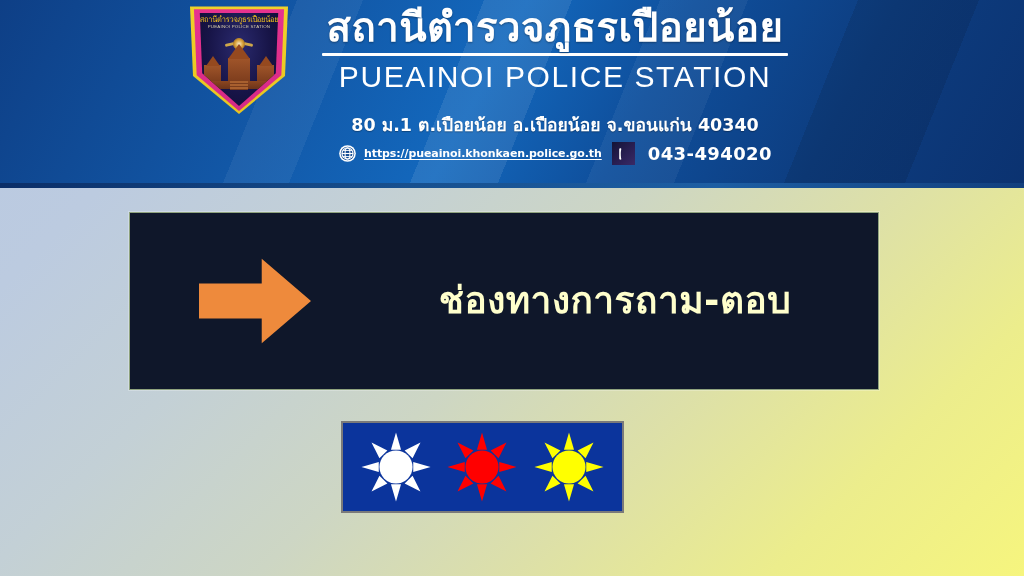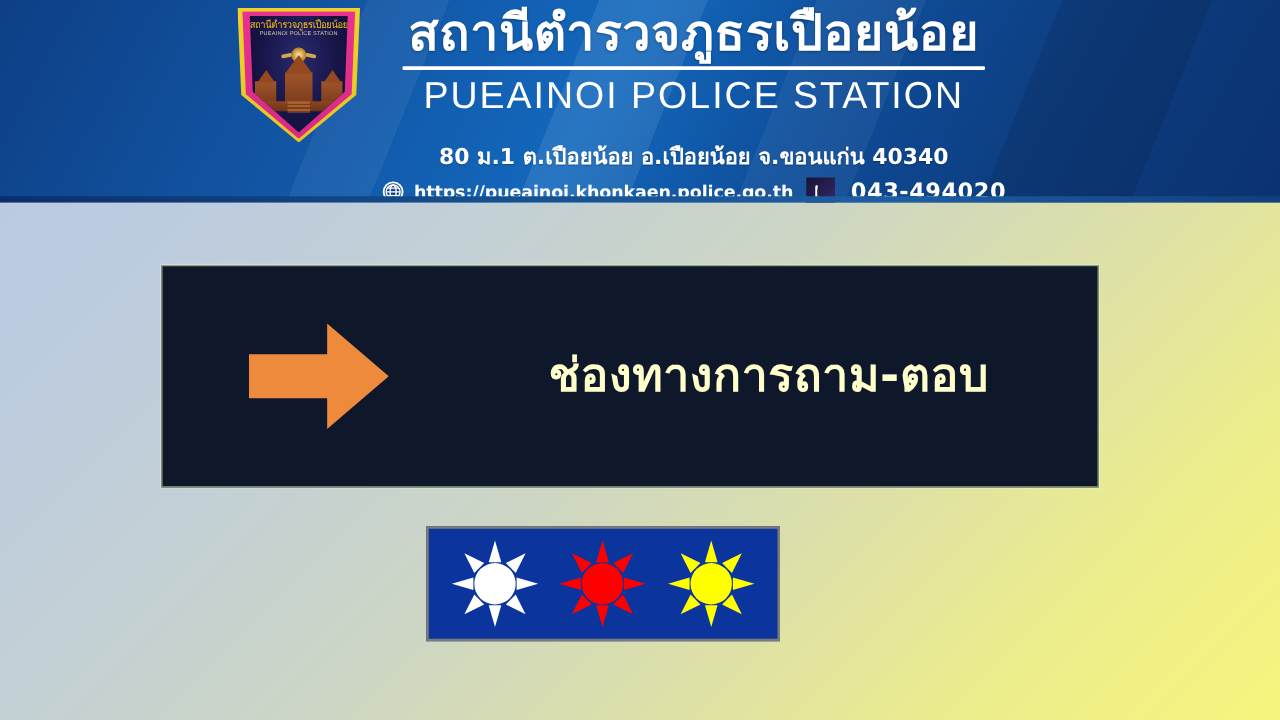--- a/index.html
+++ b/index.html
@@ -22,21 +22,21 @@
         #eced8c 84%,
         #f6f57e 100%);
     position: relative;
   }
 
   
   .header {
     position: absolute;
     top: 0; left: 0;
     width: 1024px;
-    height: 162px;
+    height: 188px;
     background:
       linear-gradient(112deg, rgba(255,255,255,0.00) 0%,   rgba(255,255,255,0.00) 27%,
                               rgba(255,255,255,0.055) 27%, rgba(255,255,255,0.055) 33%,
                               rgba(255,255,255,0.00) 33%,  rgba(255,255,255,0.00) 44%,
                               rgba(255,255,255,0.09) 44%,  rgba(255,255,255,0.09) 52%,
                               rgba(255,255,255,0.00) 52%,  rgba(255,255,255,0.00) 60%,
                               rgba(255,255,255,0.05) 60%,  rgba(255,255,255,0.05) 68%,
                               rgba(255,255,255,0.00) 68%,  rgba(255,255,255,0.00) 78%,
                               rgba(0,0,0,0.10) 78%,        rgba(0,0,0,0.10) 89%,
                               rgba(255,255,255,0.00) 89%),
@@ -217,21 +217,21 @@
     gap: 7px;
     margin-top: 3px;
   }
   .globe-icon {
     width: 19px; height: 19px;
     flex: 0 0 auto;
     display: block;
   }
   .site-url {
     font-family: "DejaVu Sans", sans-serif;
-    font-size: 14px;
+    font-size: 11px;
     font-weight: bold;
     color: #ffffff;
     text-decoration: underline;
     text-underline-offset: 2px;
     letter-spacing: -0.1px;
     cursor: pointer;
   }
   .phone-badge {
     width: 23px; height: 23px;
     background: linear-gradient(135deg, #141436 0%, #2b2055 60%, #3a2a66 100%);

